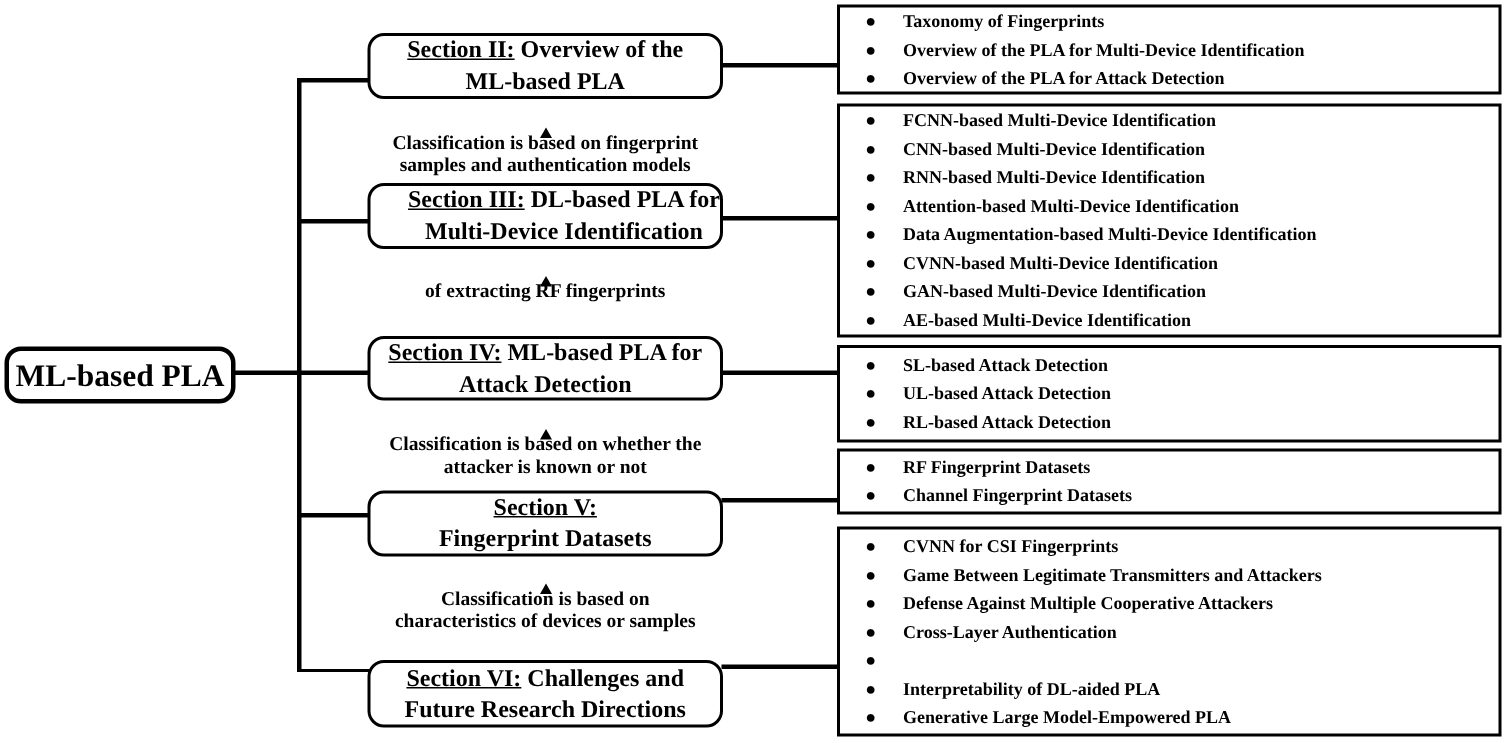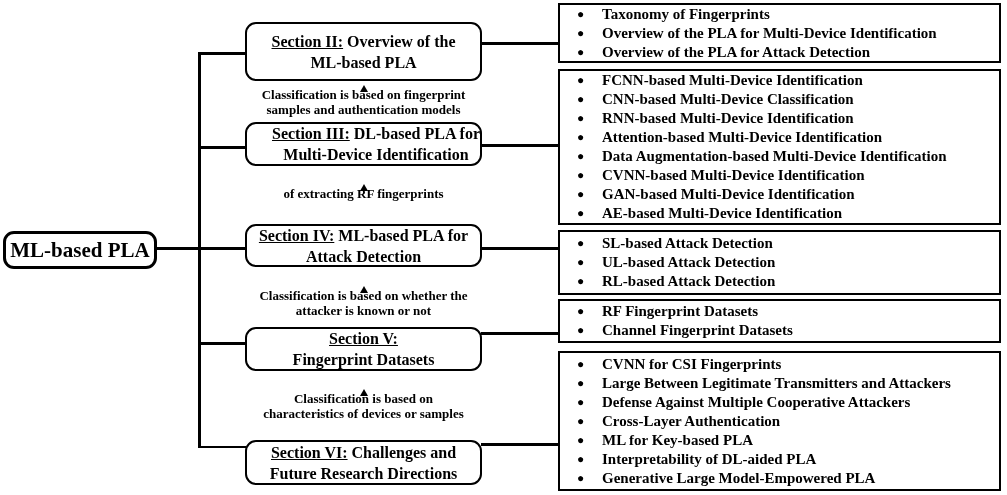--- a/index.html
+++ b/index.html
@@ -27,21 +27,21 @@
   }
   .rootlabel { font-size:21px; }
   
   .rbox {
     position:absolute; left:558px; width:443px; box-sizing:border-box;
     border:2px solid #000; background:#fff;
     display:flex; flex-direction:column; justify-content:center;
   }
   .li { display:flex; align-items:center; line-height:19px; }
   .blt { flex:0 0 auto; margin-left:14px; width:13px; font-size:12px; text-align:center; }
-  .lit { margin-left:15px; font-size:15px; white-space:nowrap; }
+  .lit { margin-left:15px; font-size:12px; white-space:nowrap; }
   
   .note { position:absolute; left:245px; width:237px; text-align:center; }
   .note .txt { font-size:13px; line-height:15px; }
   .arrow { display:block; width:14px; margin:0 auto 1px auto; }
   .arrow .head { width:0; height:0; margin:0 auto;
     border-left:4.5px solid transparent; border-right:4.5px solid transparent;
     border-bottom:7px solid #000; }
   .arrow .shaft { width:1.6px; height:8px; background:#000; margin:0 auto; }
 </style>
 </head>
@@ -59,21 +59,21 @@
   <div class="hline" style="left:481px; top:42px; width:78px;"></div>
   <div class="hline" style="left:481px; top:144px; width:78px;"></div>
   <div class="hline" style="left:481px; top:247px; width:78px;"></div>
   <div class="hline" style="left:481px; top:332px; width:78px;"></div>
   <div class="hline" style="left:481px; top:443px; width:78px;"></div>
 
   <div class="rootbox">
     <span class="rootlabel">ML-based PLA</span>
   </div>
 
-  <div class="sbox" style="top:22px; height:59px;">
+  <div class="sbox" style="top:22px; height:44px;">
     <div class="stitle"><span class="u">Section II:</span><span> Overview of the</span><br><span>ML-based PLA</span></div>
   </div>
   <div class="sbox" style="top:122px; height:44px;justify-content:flex-end;">
     <div class="stitle"><span class="u">Section III:</span><span> DL-based PLA for</span><br><span>Multi-Device Identification</span></div>
   </div>
   <div class="sbox" style="top:224px; height:43px;">
     <div class="stitle"><span class="u">Section IV:</span><span> ML-based PLA for</span><br><span>Attack Detection</span></div>
   </div>
   <div class="sbox" style="top:327px; height:44px;">
     <div class="stitle"><span class="u">Section V:</span><span></span><br><span>Fingerprint Datasets</span></div>
@@ -117,21 +117,21 @@
       </div>
   </div>
 
   <div class="rbox" style="top:69px; height:156px;">
     <div class="li">
         <span class="blt">●</span>
         <span class="lit">FCNN-based Multi-Device Identification</span>
       </div>
     <div class="li">
         <span class="blt">●</span>
-        <span class="lit">CNN-based Multi-Device Classification</span>
+        <span class="lit">CNN-based Multi-Device Identification</span>
       </div>
     <div class="li">
         <span class="blt">●</span>
         <span class="lit">RNN-based Multi-Device Identification</span>
       </div>
     <div class="li">
         <span class="blt">●</span>
         <span class="lit">Attention-based Multi-Device Identification</span>
       </div>
     <div class="li">
@@ -178,33 +178,32 @@
       </div>
   </div>
 
   <div class="rbox" style="top:351px; height:140px;">
     <div class="li">
         <span class="blt">●</span>
         <span class="lit">CVNN for CSI Fingerprints</span>
       </div>
     <div class="li">
         <span class="blt">●</span>
-        <span class="lit">Large Between Legitimate Transmitters and Attackers</span>
+        <span class="lit">Game Between Legitimate Transmitters and Attackers</span>
       </div>
     <div class="li">
         <span class="blt">●</span>
         <span class="lit">Defense Against Multiple Cooperative Attackers</span>
       </div>
     <div class="li">
         <span class="blt">●</span>
         <span class="lit">Cross-Layer Authentication</span>
       </div>
     <div class="li">
         <span class="blt">●</span>
-        <span class="lit">ML for Key-based PLA</span>
       </div>
     <div class="li">
         <span class="blt">●</span>
         <span class="lit">Interpretability of DL-aided PLA</span>
       </div>
     <div class="li">
         <span class="blt">●</span>
         <span class="lit">Generative Large Model-Empowered PLA</span>
       </div>
   </div>

